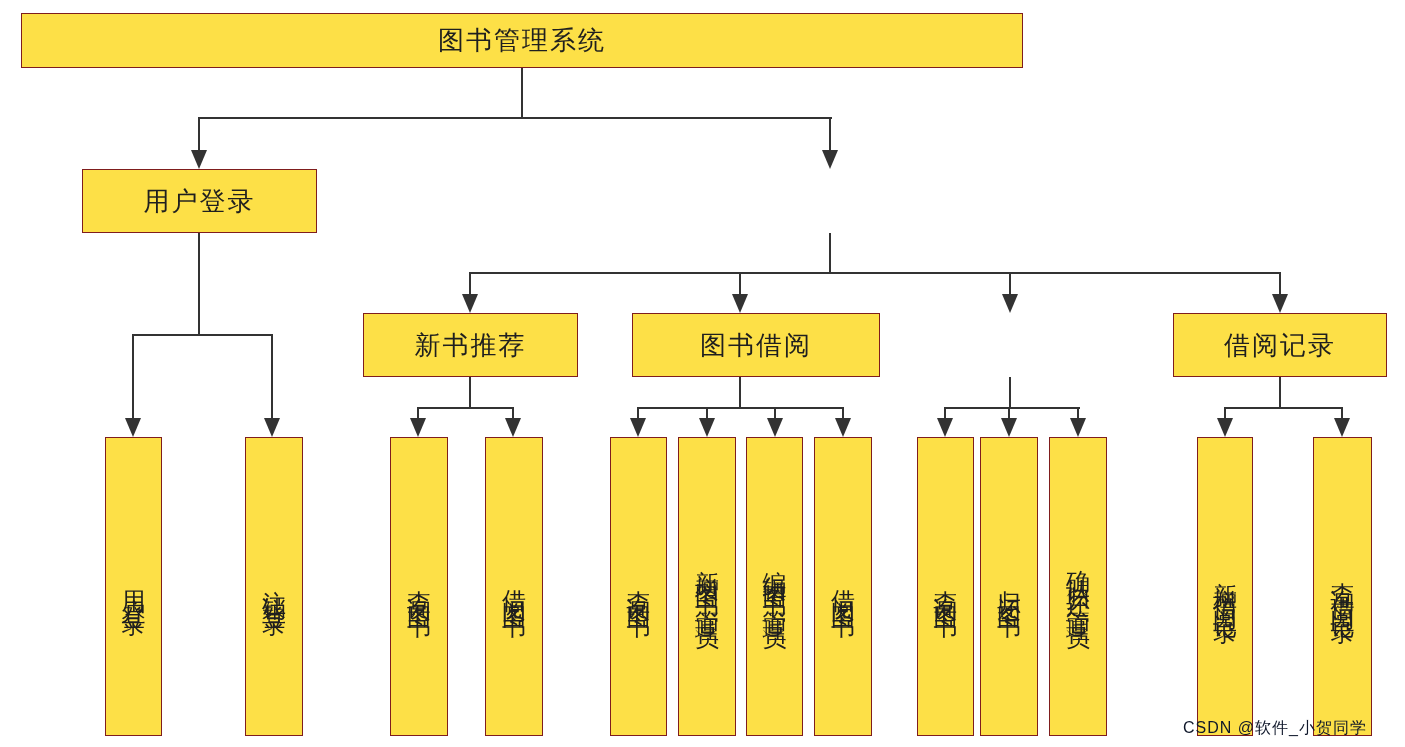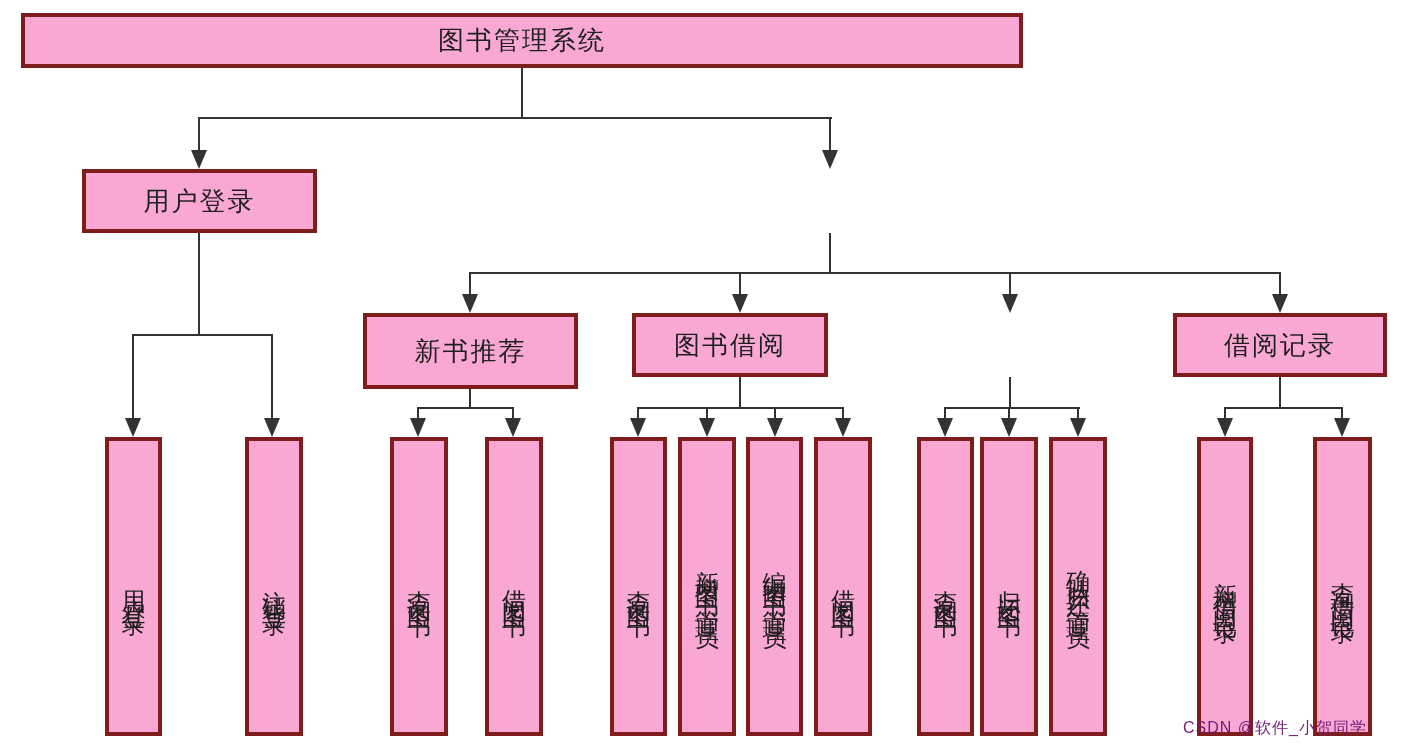--- a/index.html
+++ b/index.html
@@ -7,22 +7,22 @@
     position:relative;
     width:1405px;height:747px;
     background:#ffffff;
     overflow:hidden;
     font-family:"Liberation Sans",sans-serif;
     color:#1f1f1f;
   }
   .box{
     position:absolute;
     box-sizing:border-box;
-    background:#f9a8d4;
-    border:4px solid #7f1d1d;
+    background:#fde047;
+    border:1px solid #7f1d1d;
     display:flex;
     align-items:center;
     justify-content:center;
     text-align:center;
   }
   .hbox{font-size:26px;letter-spacing:2px;white-space:nowrap;}
   .vbox{
     writing-mode:vertical-rl;
     text-orientation:mixed;
     font-size:24px;
@@ -35,21 +35,21 @@
     position:absolute;width:0;height:0;
     border-left:8px solid transparent;
     border-right:8px solid transparent;
     border-top:19px solid #333333;
   }
   .watermark{
     position:absolute;
     left:1183px;top:718px;
     font-size:16px;
     letter-spacing:1px;
-    color:#701a75;
+    color:#0f172a;
     white-space:nowrap;
   }
 </style>
 </head>
 <body>
 
 <div id="stage">
 
   <div class="vline" style="left:521px;top:68px;height:50px;"></div>
   <div class="hline" style="left:198px;top:117px;width:634px;"></div>
@@ -107,22 +107,22 @@
   <div class="hline" style="left:1224px;top:407px;width:119px;"></div>
   <div class="vline" style="left:1224px;top:407px;height:12px;"></div>
   <div class="arrow" style="left:1217px;top:418px;"></div>
   <div class="vline" style="left:1341px;top:407px;height:12px;"></div>
   <div class="arrow" style="left:1334px;top:418px;"></div>
 
   <div class="box hbox" style="left:21px;top:13px;width:1002px;height:55px;">图书管理系统</div>
 
   <div class="box hbox" style="left:82px;top:169px;width:235px;height:64px;">用户登录</div>
 
-  <div class="box hbox" style="left:363px;top:313px;width:215px;height:76px;">新书推荐</div>
-  <div class="box hbox" style="left:632px;top:313px;width:196px;height:64px;">图书借阅</div>
+  <div class="box hbox" style="left:363px;top:313px;width:215px;height:64px;">新书推荐</div>
+  <div class="box hbox" style="left:632px;top:313px;width:248px;height:64px;">图书借阅</div>
   <div class="box hbox" style="left:1173px;top:313px;width:214px;height:64px;">借阅记录</div>
 
   <div class="box vbox" style="left:105px;top:437px;width:57px;height:299px;">用户登录</div>
   <div class="box vbox" style="left:245px;top:437px;width:58px;height:299px;">注销登录</div>
 
   <div class="box vbox" style="left:390px;top:437px;width:58px;height:299px;">查询图书</div>
   <div class="box vbox" style="left:485px;top:437px;width:58px;height:299px;">借阅图书</div>
 
   <div class="box vbox" style="left:610px;top:437px;width:57px;height:299px;">查询图书</div>
   <div class="box vbox" style="left:678px;top:437px;width:58px;height:299px;">新增图书（管理员）</div>

